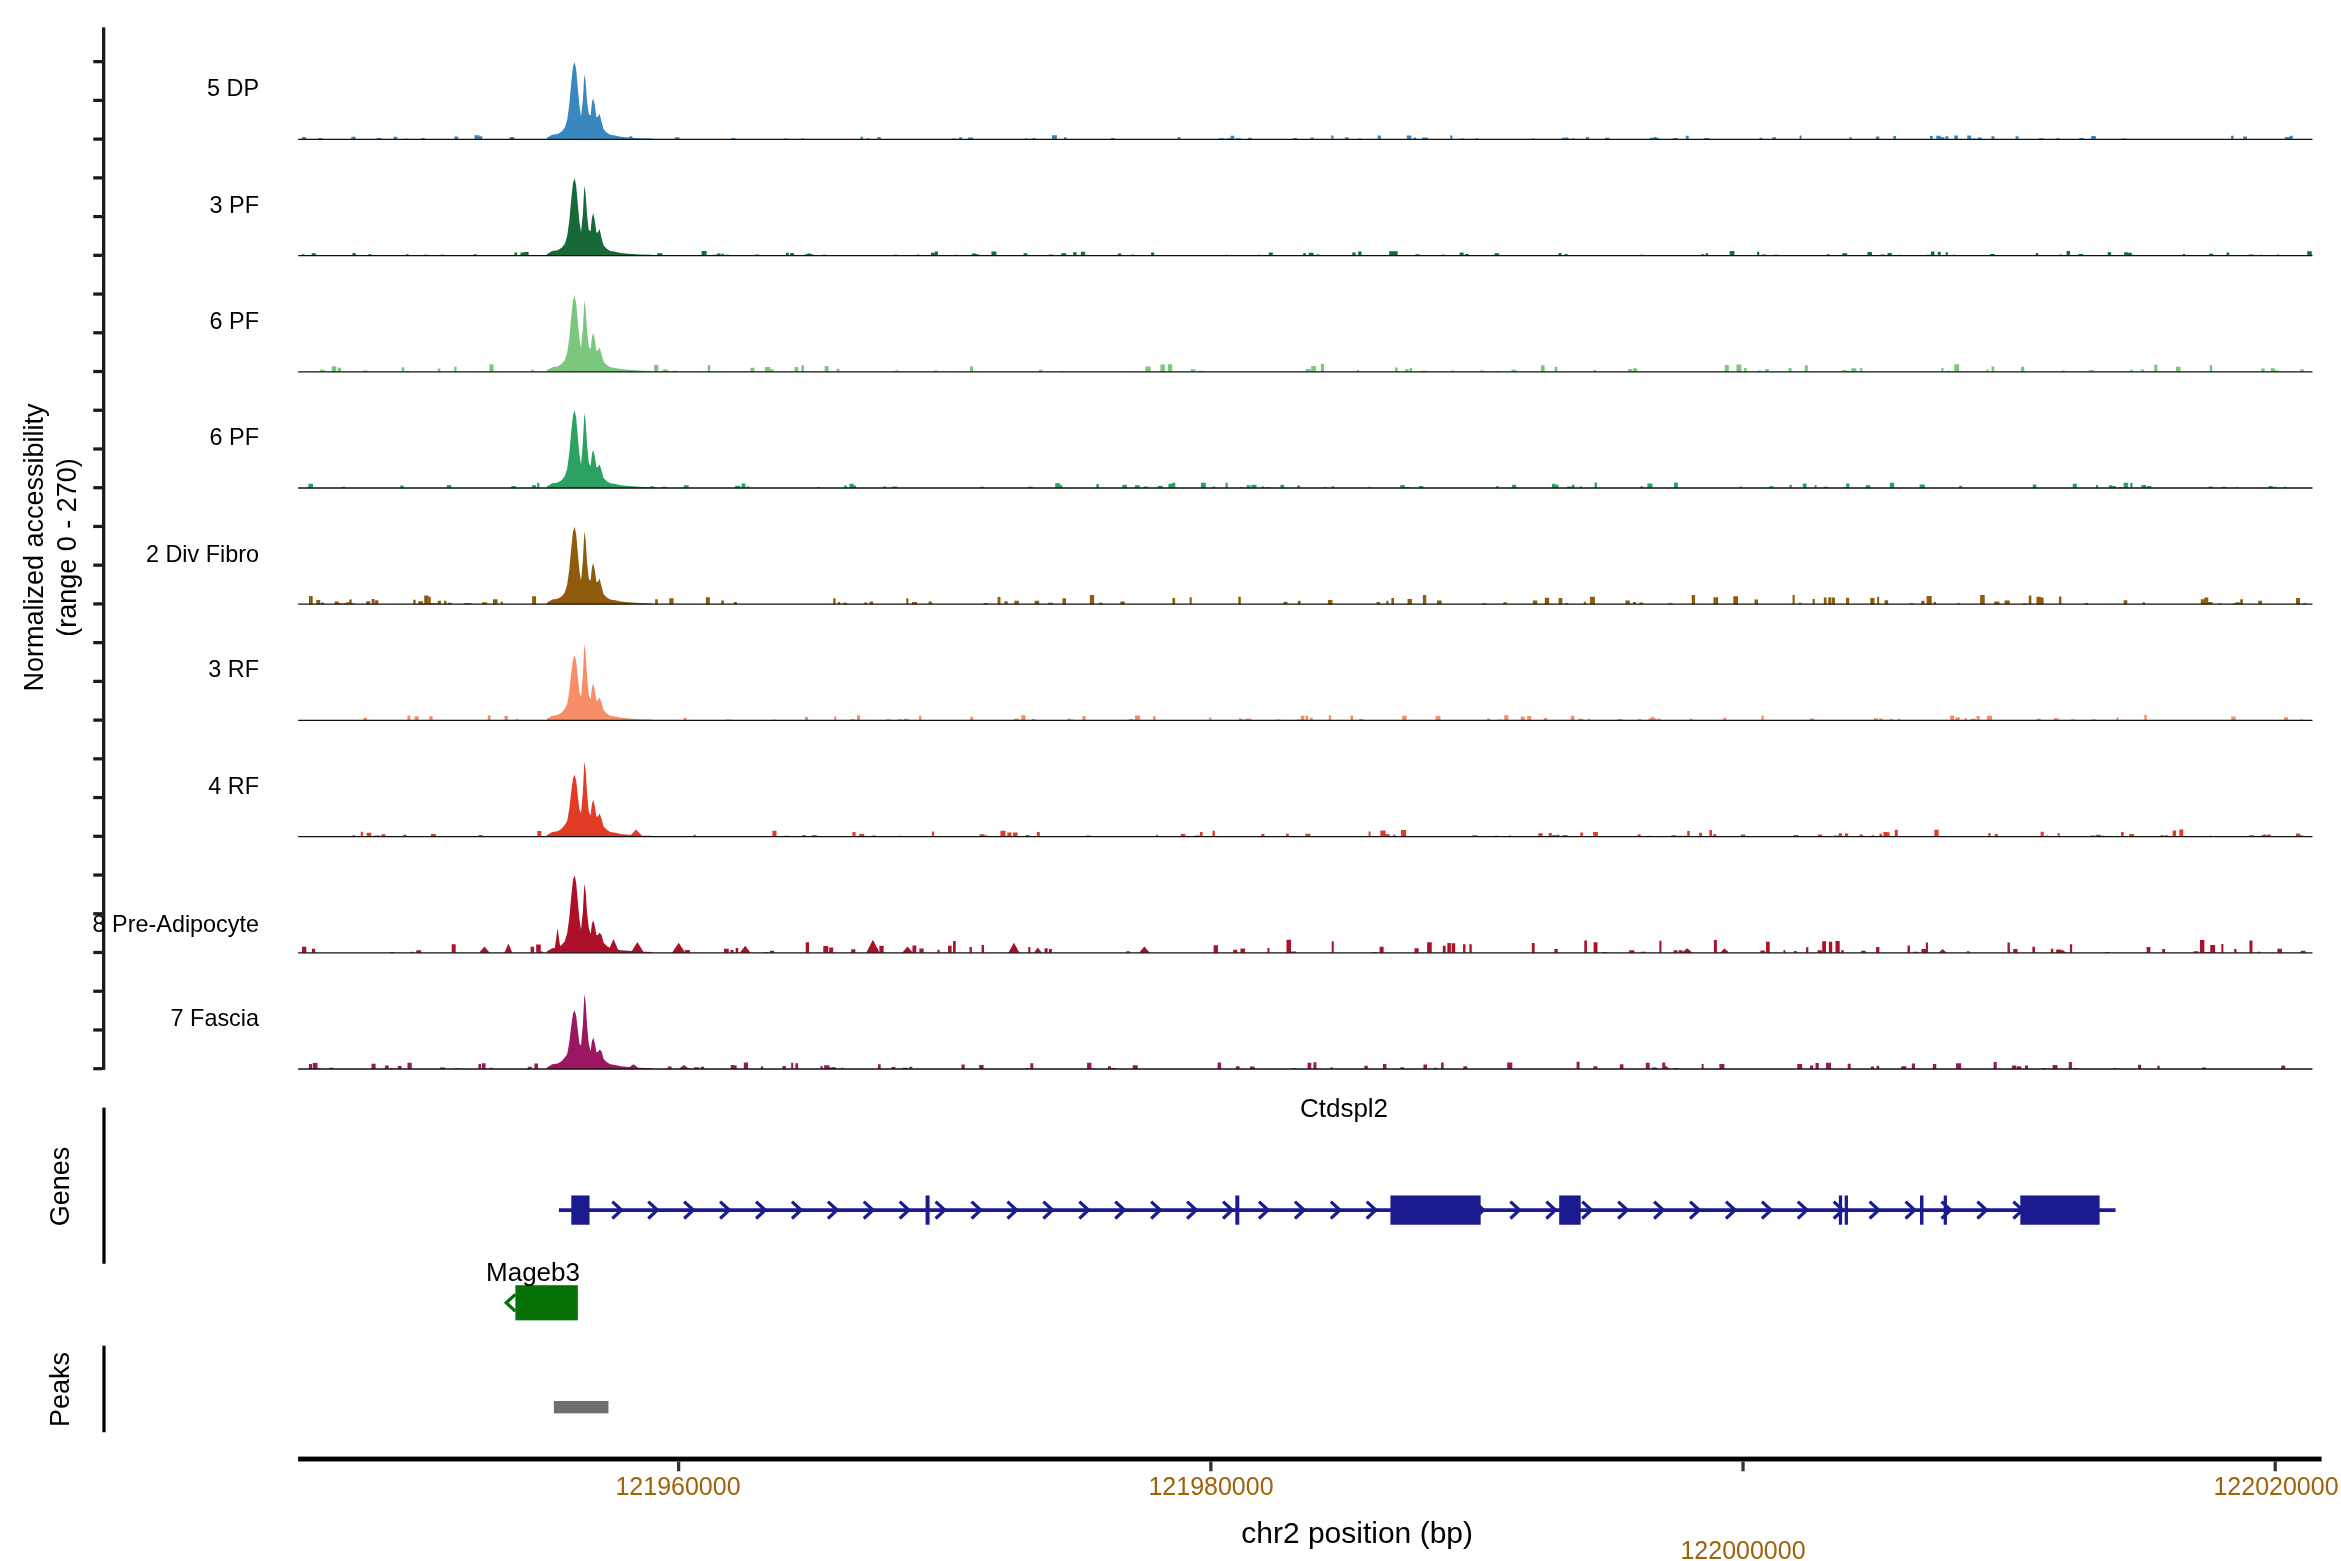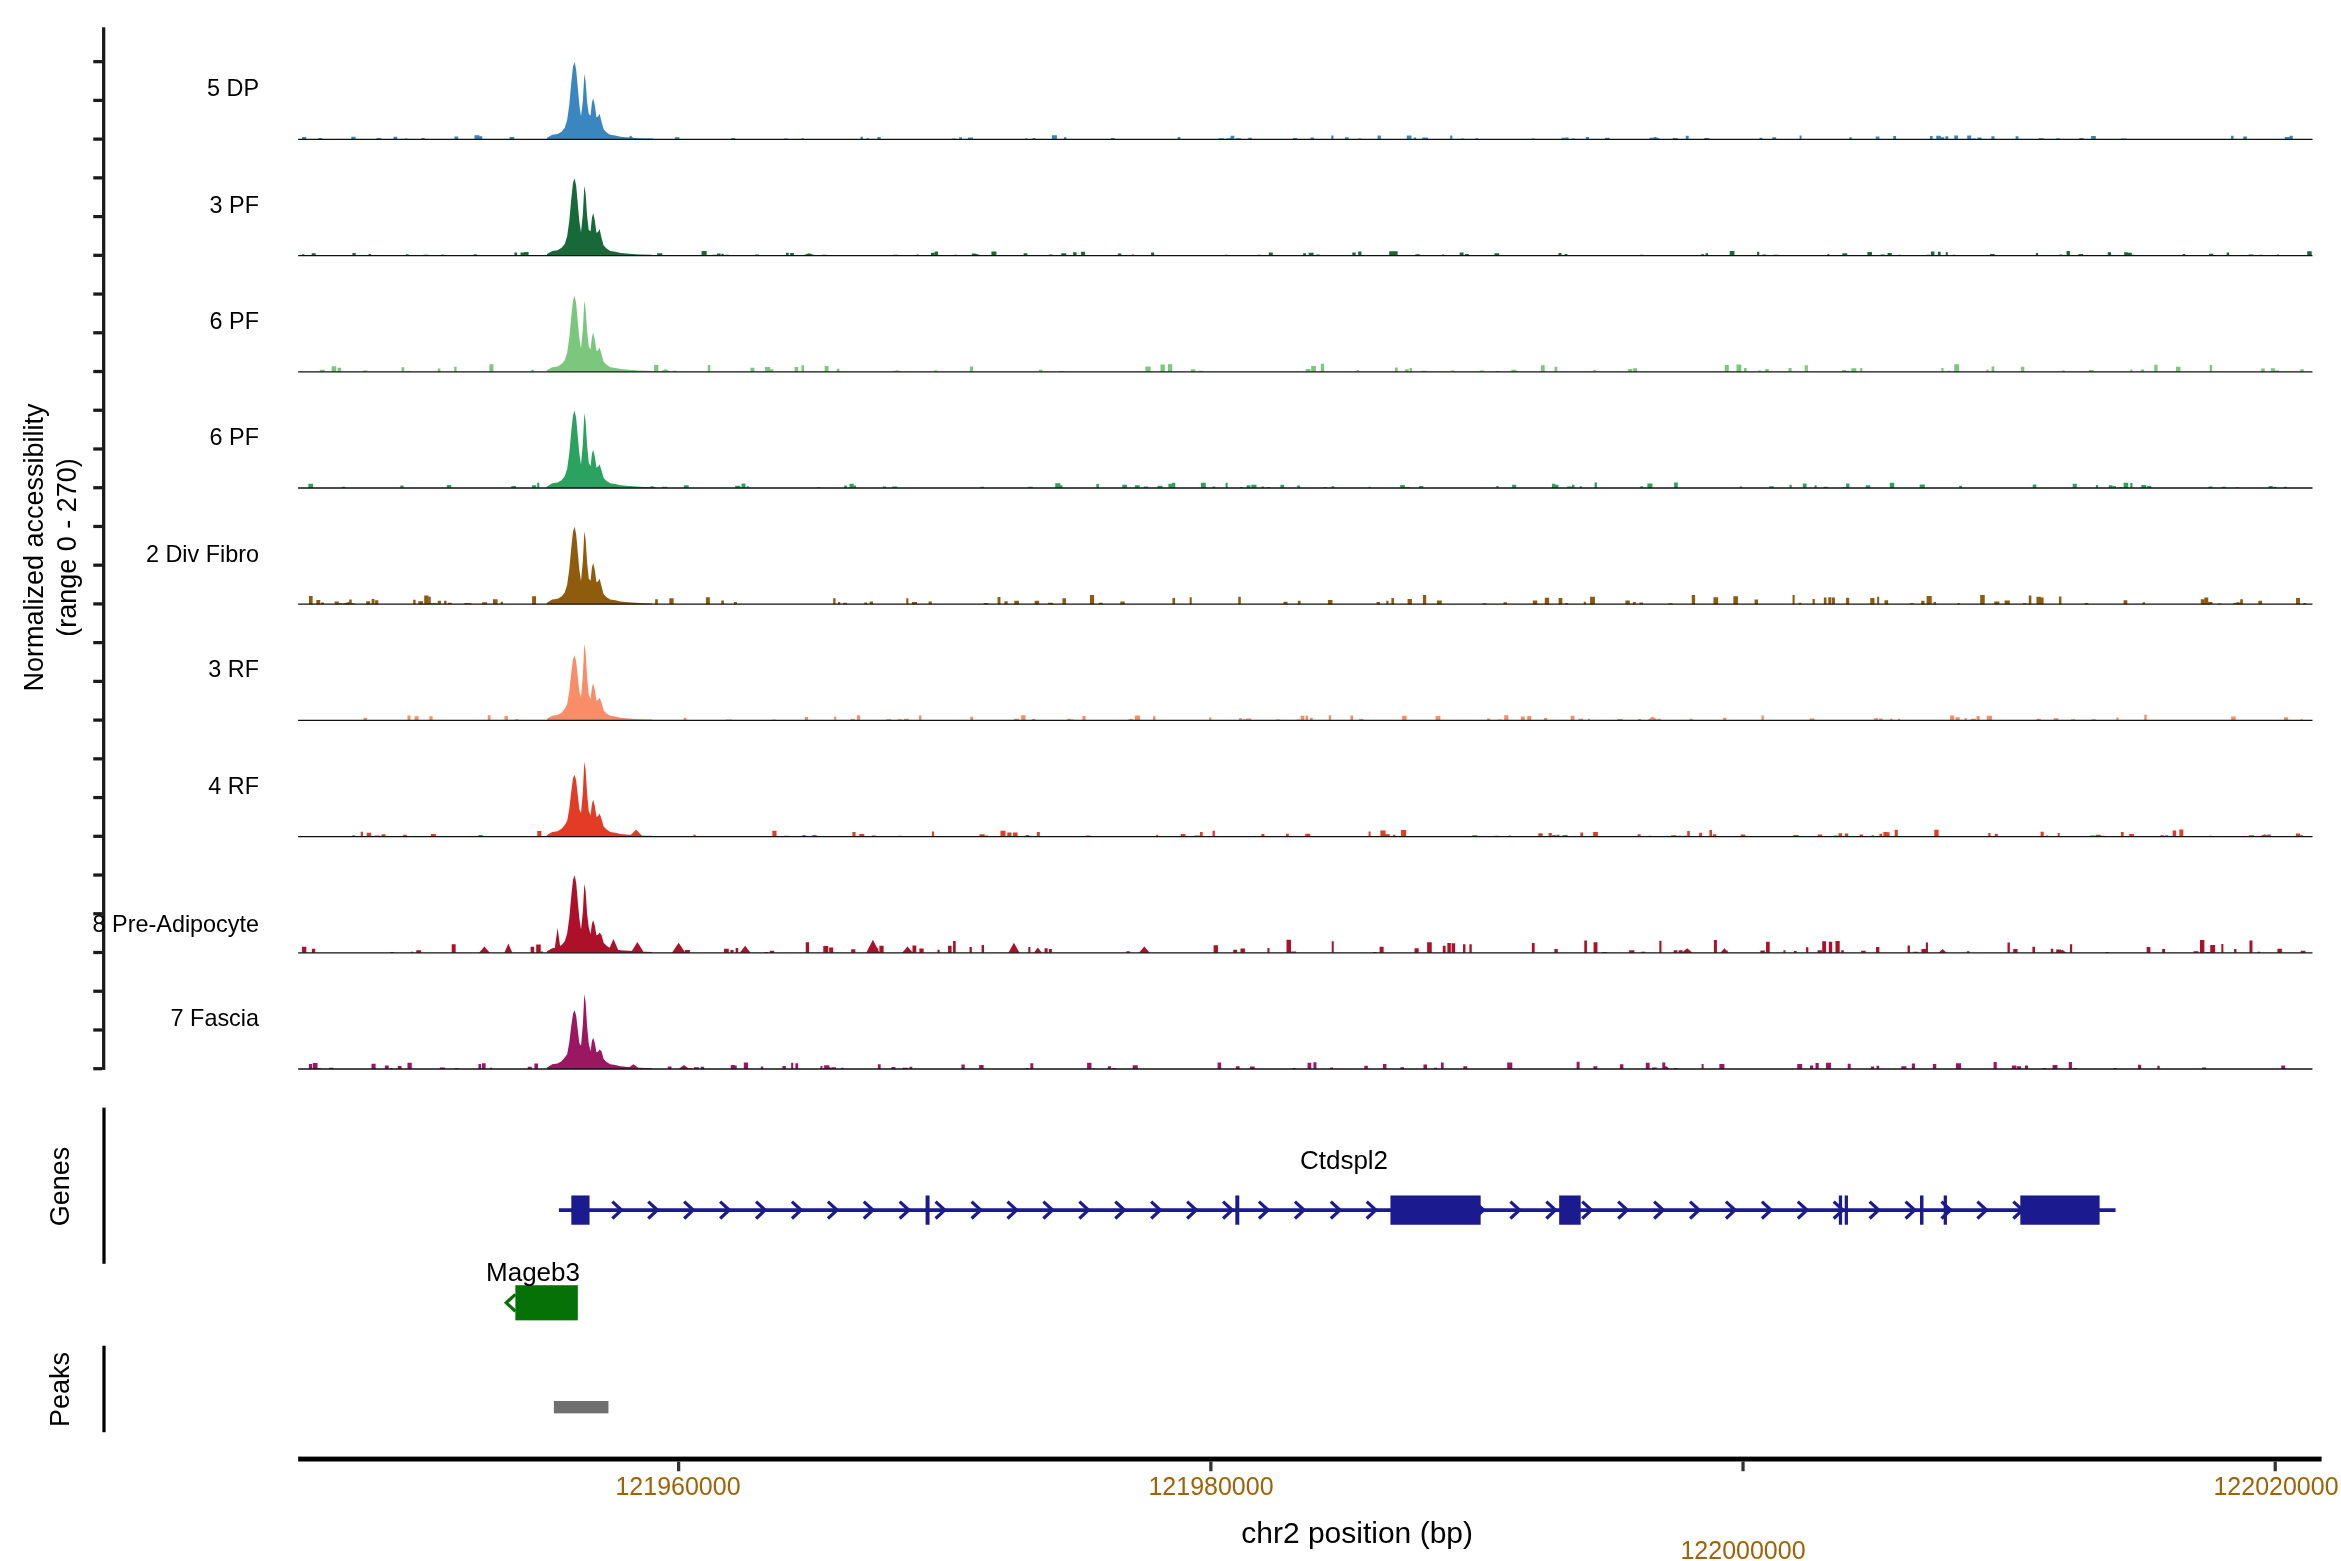--- a/index.html
+++ b/index.html
@@ -175,21 +175,21 @@
   <div class="lbl track-label" style="top:424px">6 PF</div>
   <div class="lbl track-label" style="top:541px">2 Div Fibro</div>
   <div class="lbl track-label" style="top:656px">3 RF</div>
   <div class="lbl track-label" style="top:773px">4 RF</div>
   <div class="lbl track-label" style="top:911px">8 Pre-Adipocyte</div>
   <div class="lbl track-label" style="top:1005px">7 Fascia</div>
 
   <div class="vlabel section-label" style="top:1170px">Genes</div>
   <div class="vlabel section-label" style="top:1373px">Peaks</div>
 
-  <div class="lbl gene-label" style="left:1214px;top:1146px">Ctdspl2</div>
+  <div class="lbl gene-label" style="left:1214px;top:1094px">Ctdspl2</div>
   <div class="lbl gene-label" style="left:403px;top:1258px">Mageb3</div>
 
   <div class="lbl tick-label" style="left:548px;top:1472px">121960000</div>
   <div class="lbl tick-label" style="left:1081px;top:1472px">121980000</div>
   <div class="lbl tick-label" style="left:1613px;top:1536px">122000000</div>
   <div class="lbl tick-label" style="left:2146px;top:1472px">122020000</div>
 
   <div class="lbl xaxis-label" style="left:1148px;top:1516px">chr2 position (bp)</div>
 </div>
 

